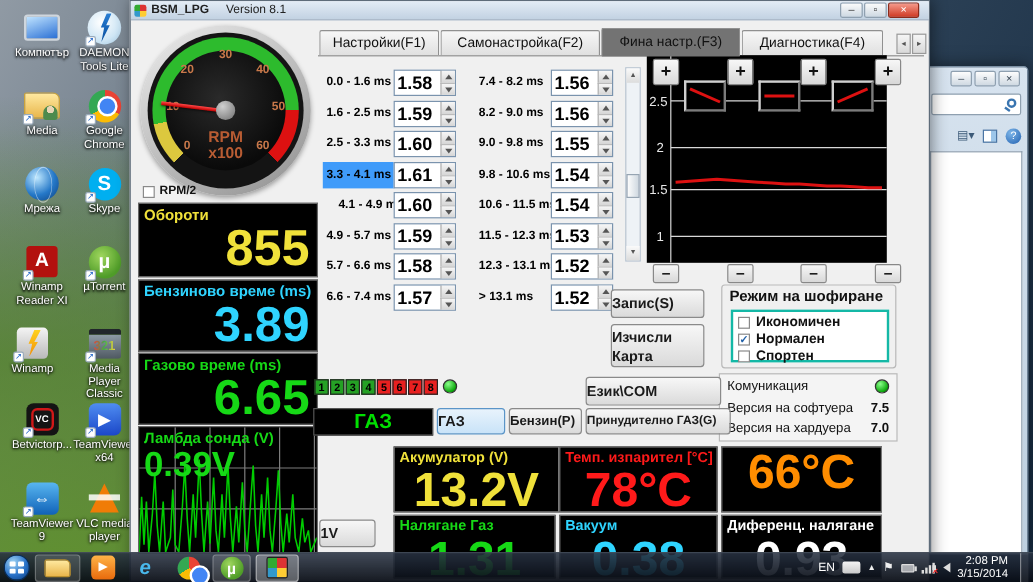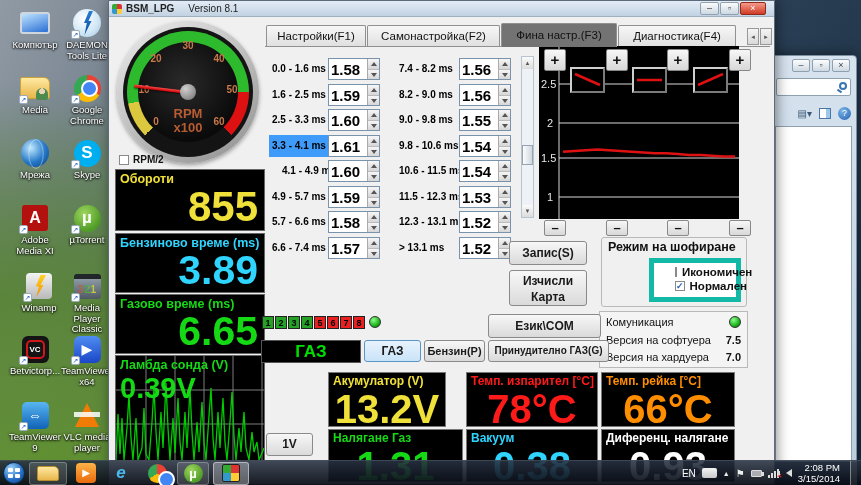--- a/index.html
+++ b/index.html
@@ -92,25 +92,25 @@
   
   .vslider { position:absolute; left:412px; top:55px; width:13px; height:162px; background:#eef2f6; border:1px solid #b8c4d0; }
   .vslider .ar { position:absolute; left:0; width:11px; height:12px; font-size:6px; color:#555; text-align:center; line-height:12px; background:linear-gradient(#fafafa,#dcdcdc); }
   .vthumb { position:absolute; left:0; top:88px; width:11px; height:20px; background:linear-gradient(90deg,#fdfdfd,#cfd8e0); border:1px solid #96a4b2; }
   .chart { position:absolute; left:430px; top:45px; width:200px; height:173px; background:#000; }
   .pmbtn { position:absolute; width:22px; background:linear-gradient(#f7f7f7,#d8d8d8); border:1px solid #888; border-radius:2px; font-weight:bold; color:#111; text-align:center; z-index:5; }
   .plus { top:48px; height:22px; font-size:15px; line-height:20px; }
   .minus { top:219px; height:16px; font-size:13px; line-height:13px; }
   .thumb { position:absolute; top:66px; width:35px; height:26px; background:#000; border:2px outset #cfcfcf; z-index:6; }
   
-  .btn { position:absolute; background:linear-gradient(#f7f7f7,#dadada); border:1px solid #8a8a8a; border-radius:3px; font-size:12px; font-weight:bold; color:#1a1a1a; text-align:center; }
+  .btn { position:absolute; background:linear-gradient(#f7f7f7,#dadada); border:1px solid #8a8a8a; border-radius:3px; font-size:12px; font-weight:bold; color:#1a1a1a; }
   .btn.blue { background:linear-gradient(#e8f3fc,#c9e3f8); border-color:#5b95c8; }
   .gbox { position:absolute; left:492px; top:236px; width:146px; height:70px; border:1px solid #b9b9b9; border-radius:3px; }
   .gbox .gt { position:absolute; left:6px; top:2px; font-size:12.5px; font-weight:bold; color:#111; }
-  .gopts { position:absolute; left:7px; top:20px; right:5px; bottom:4px; background:#fff; border:5px solid #14b8a6; padding:2px 21px;margin-left:40px; }
+  .gopts { position:absolute; left:7px; top:20px; right:5px; bottom:4px; background:#fff; border:2px solid #14b8a6; padding:2px 4px; }
   .gopt { display:flex; align-items:center; gap:5px; font-size:11.5px; font-weight:bold; color:#111; height:14px; }
   .statbox { position:absolute; left:490px; top:310px; width:149px; height:57px; border:1px solid #b9b9b9; background:#f4f4f4; font-size:11px; color:#111; }
   .strow { position:absolute; left:6px; right:6px; height:14px; display:flex; justify-content:space-between; align-items:center; }
   .led { width:12px; height:12px; border-radius:50%; background:radial-gradient(circle at 35% 30%, #8aff8a, #0ca60c 70%, #064d06); border:1px solid #333; }
   .inj { position:absolute; width:12px; height:13px; border:1px solid #222; font-size:9px; font-weight:bold; color:#000; text-align:center; line-height:12px; }
   .inj.g { background:#25a125; } .inj.r { background:#e82020; }
   .fuel { position:absolute; left:152px; top:339px; width:100px; height:23px; background:#000; border:1px solid #555; color:#00e000; font-size:17px; font-weight:bold; text-align:center; line-height:22px; }
   .sensor { position:absolute; background:#000; border:1px solid #777; }
   .sensor .sl { font-size:12px; font-weight:bold; padding:1px 0 0 4px; }
   .sensor .sv { font-weight:bold; text-align:center; font-size:40px; line-height:42px; }
@@ -162,23 +162,23 @@
       <div class="glyph">
         <span class="g-globe"></span>
       </div>
       <div class="lbl">Мрежа</div>
     </div>
   <div class="dicon" style="left:8px;top:203px">
       <div class="glyph">
         <span class="g-adobe">A</span>
         <span class="sc">↗</span>
       </div>
-      <div class="lbl">Adobe Media XI</div>
-    </div>
-  <div class="dicon" style="left:12px;top:271px">
+      <div class="lbl">Winamp Reader XI</div>
+    </div>
+  <div class="dicon" style="left:0;top:271px">
       <div class="glyph">
         <span class="g-winamp"></span>
         <span class="sc">↗</span>
       </div>
       <div class="lbl">Winamp</div>
     </div>
   <div class="dicon" style="left:8px;top:334px">
       <div class="glyph">
         <span class="g-vc">
           <i>VC</i>
@@ -544,20 +544,24 @@
       <span class="gt">Режим на шофиране</span>
       <div class="gopts">
         <div class="gopt">
             <span class="cbx"></span>
             <span>Икономичен</span>
           </div>
         <div class="gopt">
             <span class="cbx">✓</span>
             <span>Нормален</span>
           </div>
+        <div class="gopt">
+            <span class="cbx"></span>
+            <span>Спортен</span>
+          </div>
       </div>
     </div>
 
     <div class="statbox">
       <div class="strow" style="top:3px">
           <span>Комуникация</span>
           <span class="led"></span>
         </div>
       <div class="strow" style="top:21px">
           <span>Версия на софтуера</span>
@@ -579,30 +583,29 @@
     <div class="inj r" style="left:244px;top:315px">8</div>
     <span class="led" style="position:absolute;left:260px;top:315px"></span>
 
     <div class="btn" style="left:379px;top:313px;width:113px;height:24px;line-height:22px">Език\COM</div>
 
     <div class="fuel">ГАЗ</div>
     <div class="btn blue" style="left:255px;top:339px;width:57px;height:22px;line-height:20px">ГАЗ</div>
     <div class="btn" style="left:315px;top:339px;width:61px;height:22px;line-height:20px;font-size:11px">Бензин(P)</div>
     <div class="btn" style="left:379px;top:339px;width:121px;height:22px;line-height:20px;font-size:10px">Принудително ГАЗ(G)</div>
 
-    <div class="sensor" style="left:219px;top:371px;width:118px;height:55px">
+    <div class="sensor" style="left:219px;top:371px;width:138px;height:55px">
       <div class="sl" style="color:#f0e13a">Акумулатор (V)</div>
       <div class="sv" style="color:#f0e13a">13.2V</div>
     </div>
     <div class="sensor" style="left:357px;top:371px;width:132px;height:55px">
       <div class="sl" style="color:#ff1a1a">Темп. изпарител [°C]</div>
       <div class="sv" style="color:#ff1a1a">78°C</div>
     </div>
     <div class="sensor" style="left:492px;top:371px;width:134px;height:55px">
-      <div class="sl" style="color:#ff8d00">Темп. рейка [°C]</div>
       <div class="sv" style="color:#ff8d00">66°C</div>
     </div>
     <div class="sensor" style="left:219px;top:428px;width:135px;height:53px">
       <div class="sl" style="color:#16d916">Налягане Газ</div>
       <div class="sv" style="color:#16d916">1.31</div>
     </div>
     <div class="sensor" style="left:357px;top:428px;width:132px;height:53px">
       <div class="sl" style="color:#2fd4ff">Вакуум</div>
       <div class="sv" style="color:#2fd4ff">0.38</div>
     </div>

